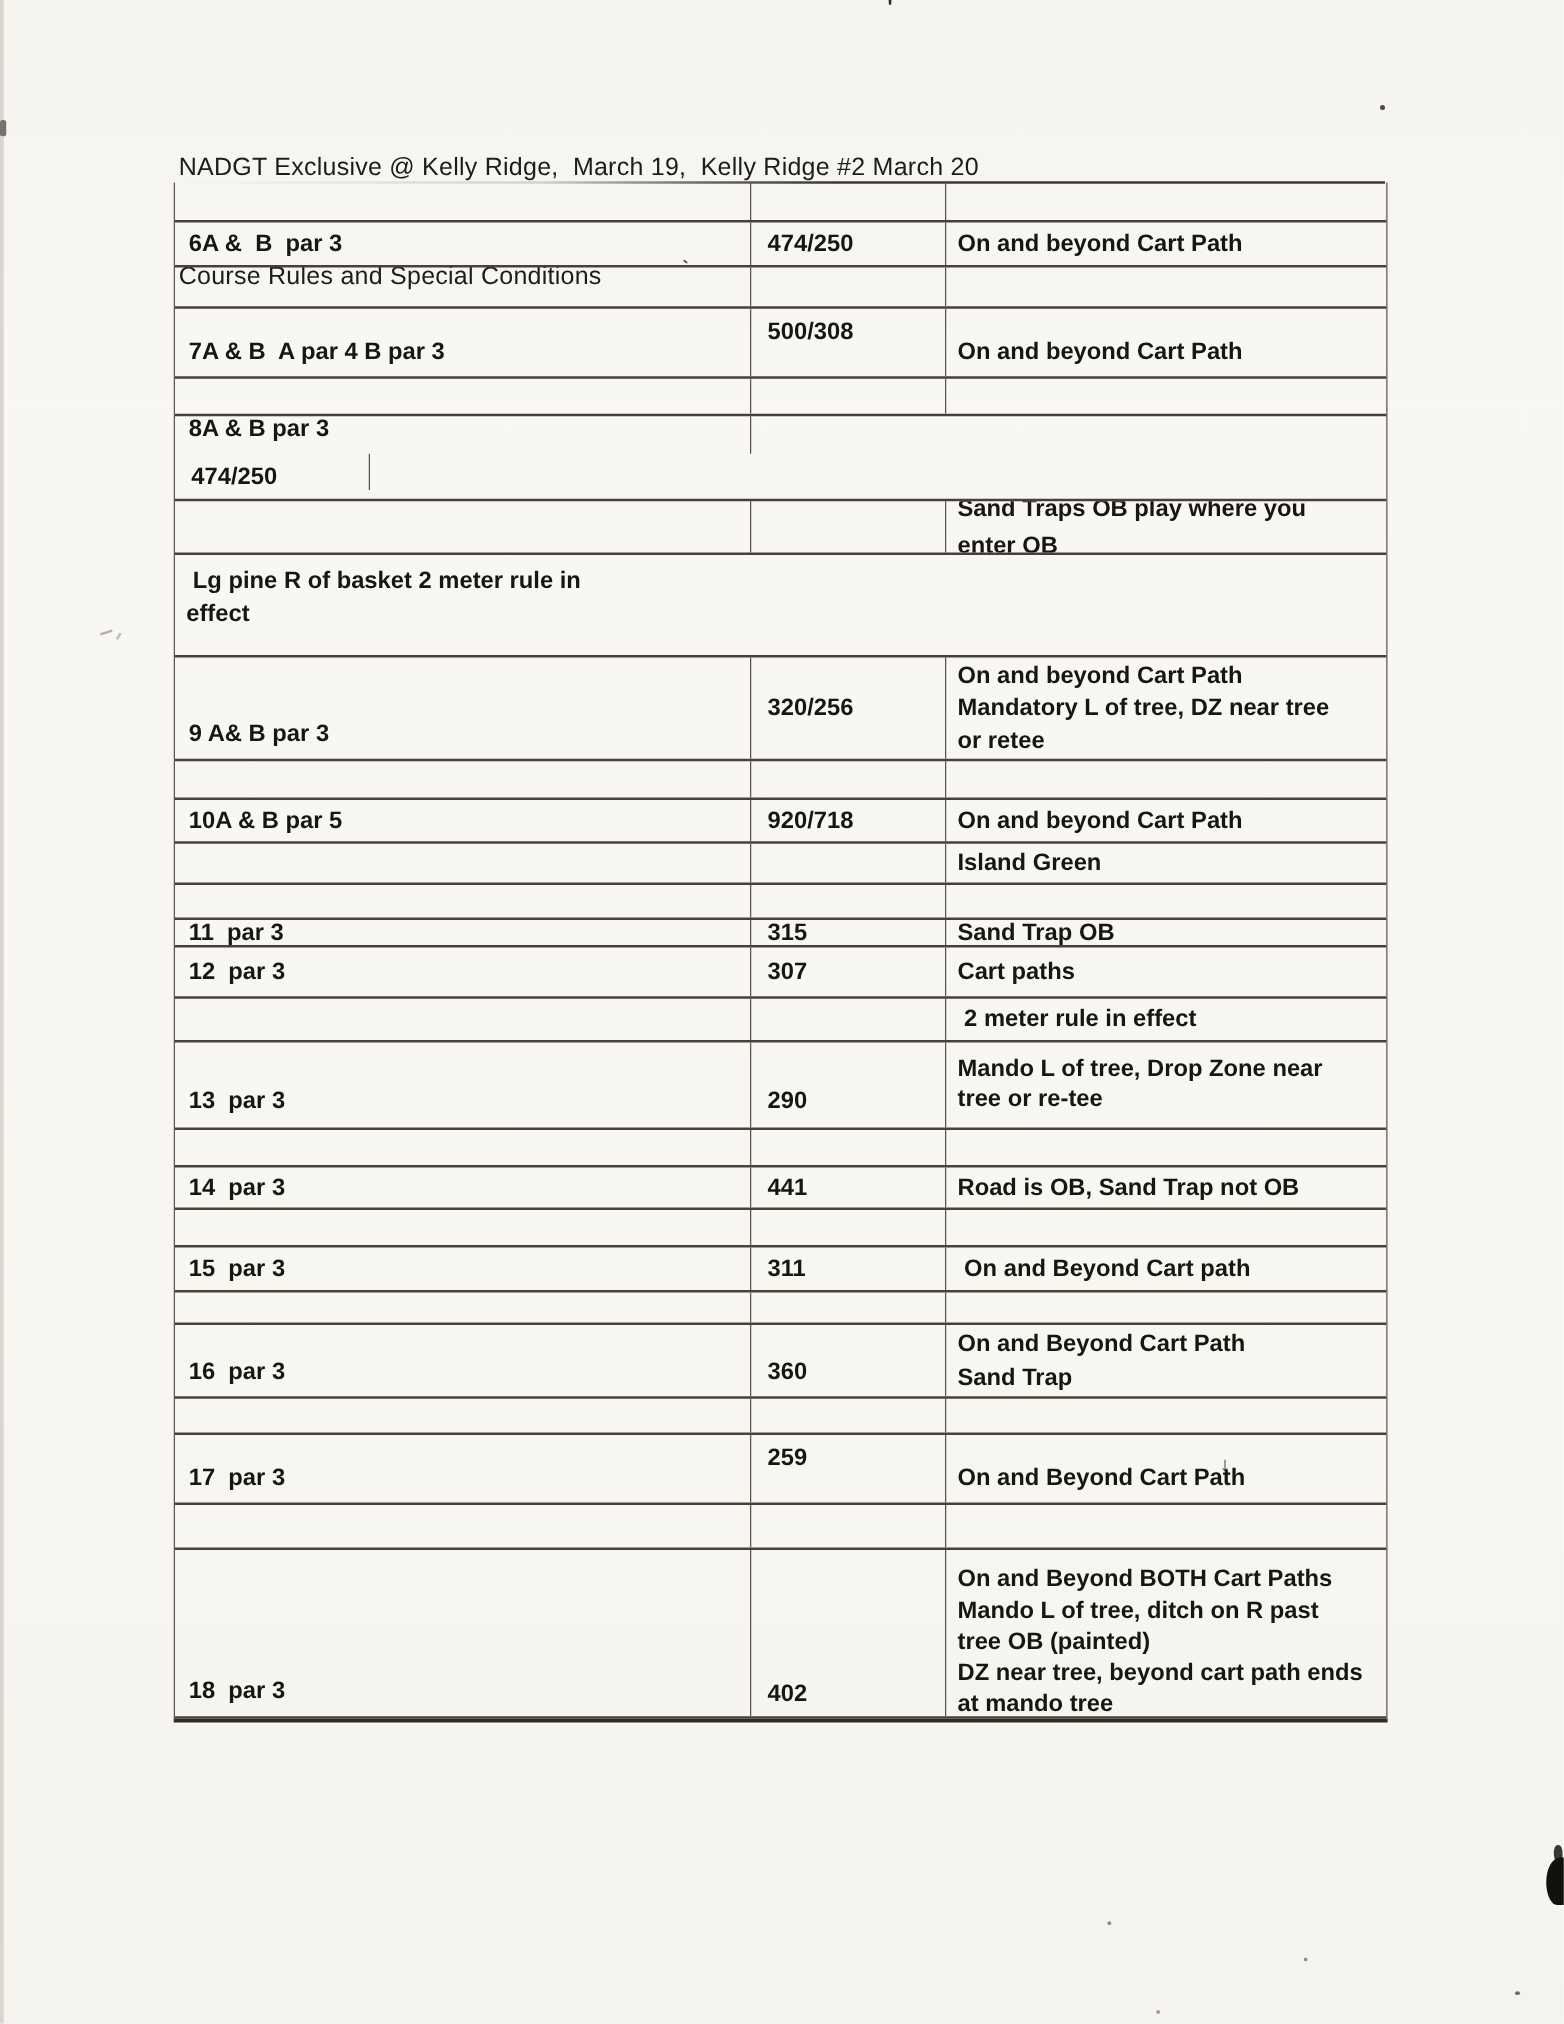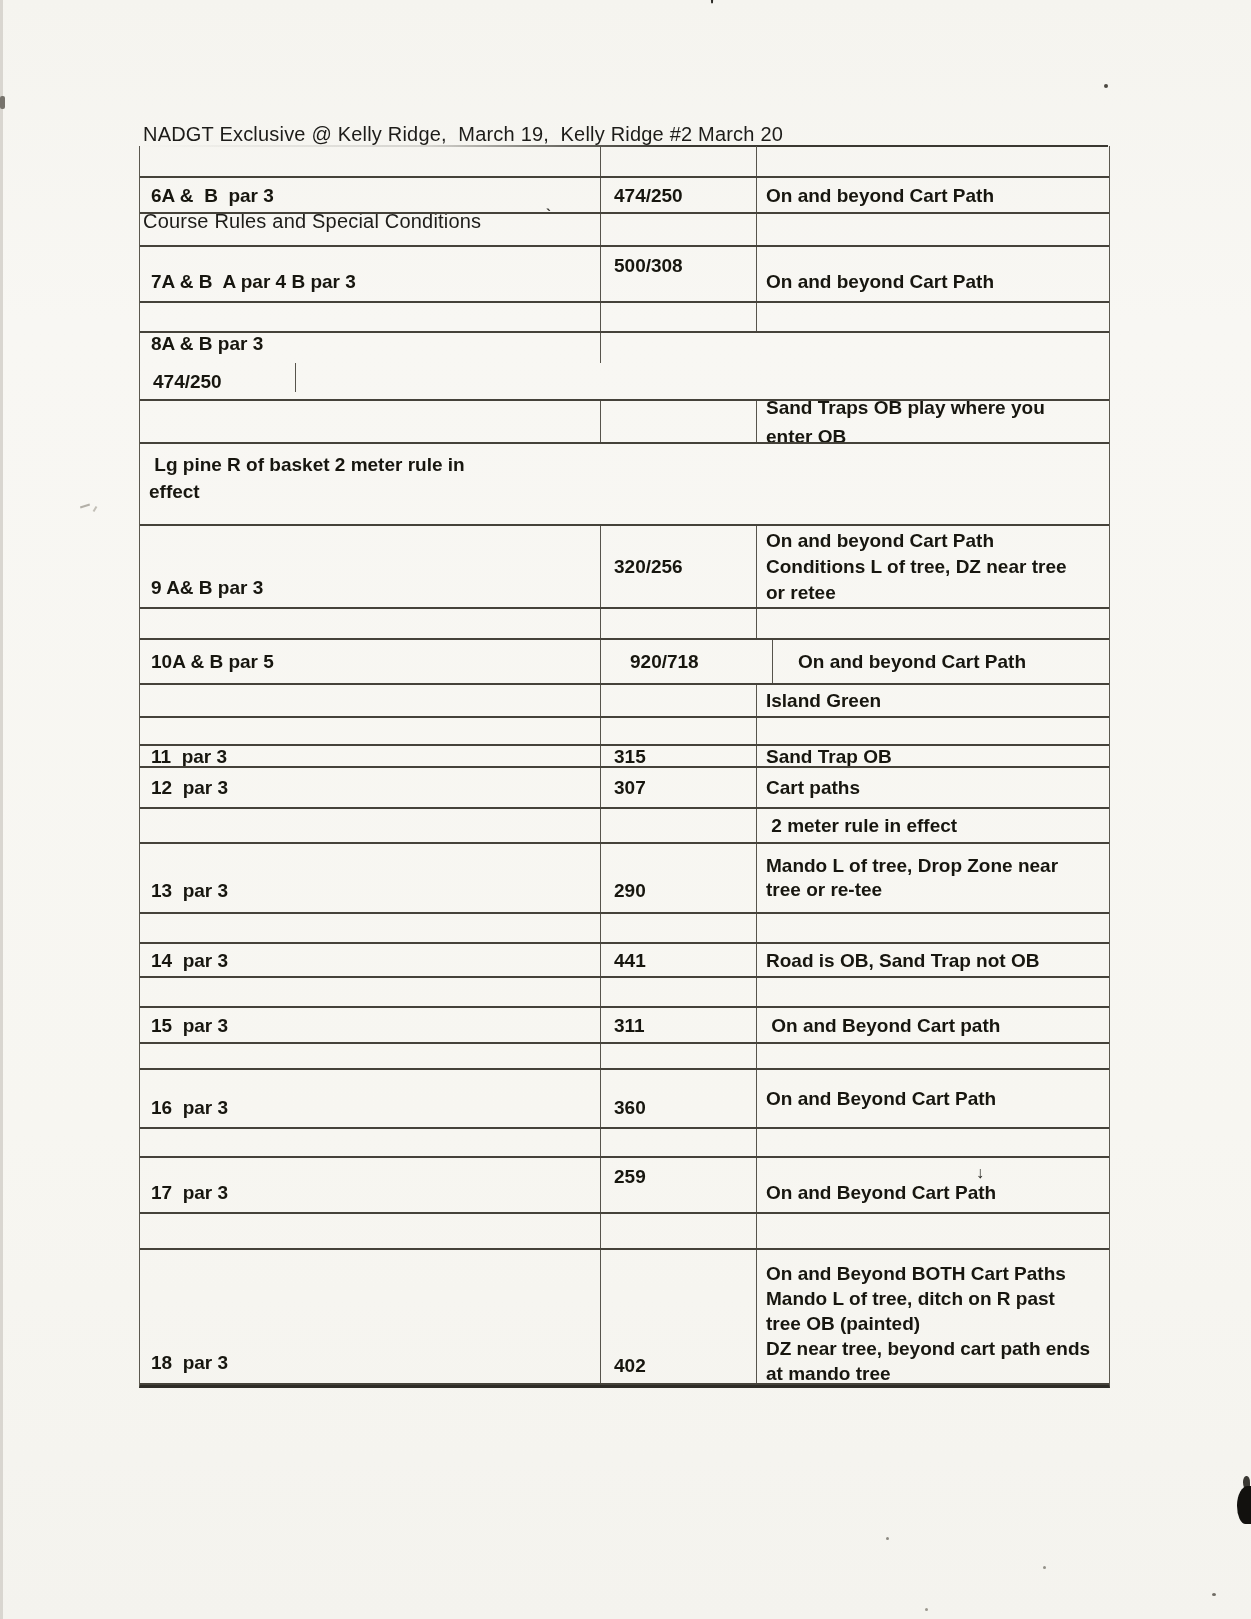--- a/index.html
+++ b/index.html
@@ -120,28 +120,28 @@
         <div class="cell c3 v-m" style="line-height: 29px;"><div>Sand Traps OB play where you</div><div>enter OB</div></div>
       </div>
       <div class="row" style="height: 82px; flex-direction: column;">
         <div class="cell c1 v-m"></div>
         <div class="cell c2 v-m"></div>
         <div class="cell c3 v-t" style="line-height: 27px; padding-top: 7px;"><div> Lg pine R of basket 2 meter rule in</div><div>effect</div></div>
       </div>
       <div class="row" style="height: 83px;">
         <div class="cell c1 v-b"><span>9 A&amp; B par 3</span></div>
         <div class="cell c2 v-m"><span>320/256</span></div>
-        <div class="cell c3 v-m" style="line-height: 26px;"><div>On and beyond Cart Path</div><div>Conditions L of tree, DZ near tree</div><div>or retee</div></div>
+        <div class="cell c3 v-m" style="line-height: 26px;"><div>On and beyond Cart Path</div><div>Mandatory L of tree, DZ near tree</div><div>or retee</div></div>
       </div>
       <div class="row" style="height: 31px;">
         <div class="cell c1 v-m"></div>
         <div class="cell c2 v-m"></div>
         <div class="cell c3 v-m"></div>
       </div>
-      <div class="row" style="height: 45px; gap: 16px;">
+      <div class="row" style="height: 35px;">
         <div class="cell c1 v-m"><span>10A &amp; B par 5</span></div>
         <div class="cell c2 v-m"><span>920/718</span></div>
         <div class="cell c3 v-m"><div>On and beyond Cart Path</div></div>
       </div>
       <div class="row" style="height: 33px;">
         <div class="cell c1 v-m"></div>
         <div class="cell c2 v-m"></div>
         <div class="cell c3 v-m"><div>Island Green</div></div>
       </div>
       <div class="row" style="height: 28px;">
@@ -190,21 +190,21 @@
         <div class="cell c3 v-m"><div> On and Beyond Cart path</div></div>
       </div>
       <div class="row" style="height: 26px;">
         <div class="cell c1 v-m"></div>
         <div class="cell c2 v-m"></div>
         <div class="cell c3 v-m"></div>
       </div>
       <div class="row" style="height: 59px;">
         <div class="cell c1 v-b" style="padding-bottom: 7px;"><span>16  par 3</span></div>
         <div class="cell c2 v-b" style="padding-bottom: 7px;"><span>360</span></div>
-        <div class="cell c3 v-m" style="line-height: 27px;"><div>On and Beyond Cart Path</div></div>
+        <div class="cell c3 v-m" style="line-height: 27px;"><div>On and Beyond Cart Path</div><div>Sand Trap</div></div>
       </div>
       <div class="row" style="height: 29px;">
         <div class="cell c1 v-m"></div>
         <div class="cell c2 v-m"></div>
         <div class="cell c3 v-m"></div>
       </div>
       <div class="row" style="height: 56px;">
         <div class="cell c1 v-b"><span>17  par 3</span></div>
         <div class="cell c2 v-t"><span>259</span></div>
         <div class="cell c3 v-b"><div>On and Beyond Cart Path</div></div>

